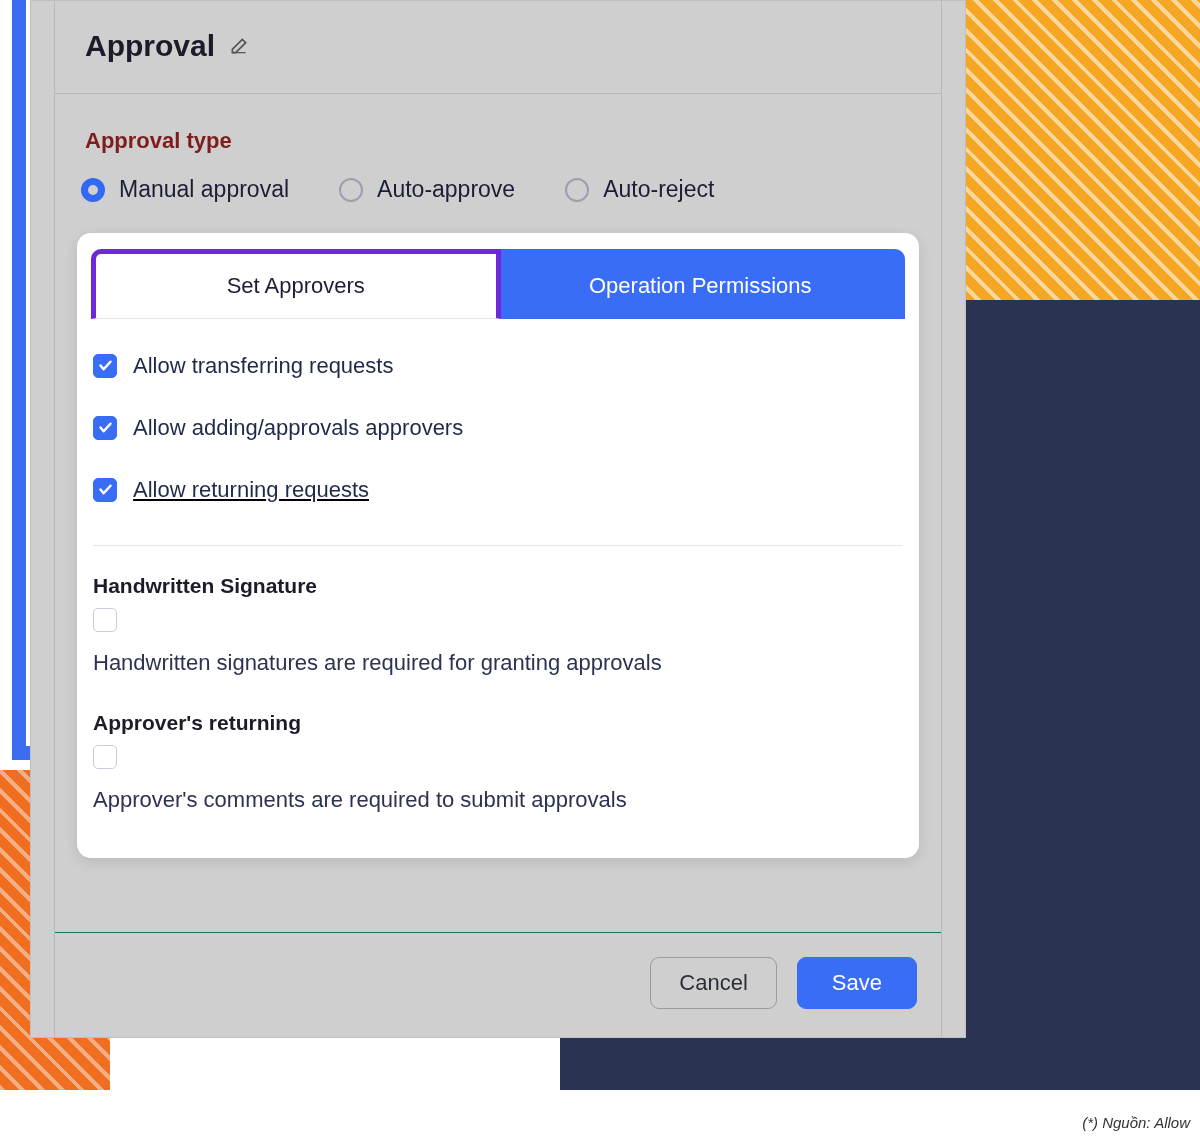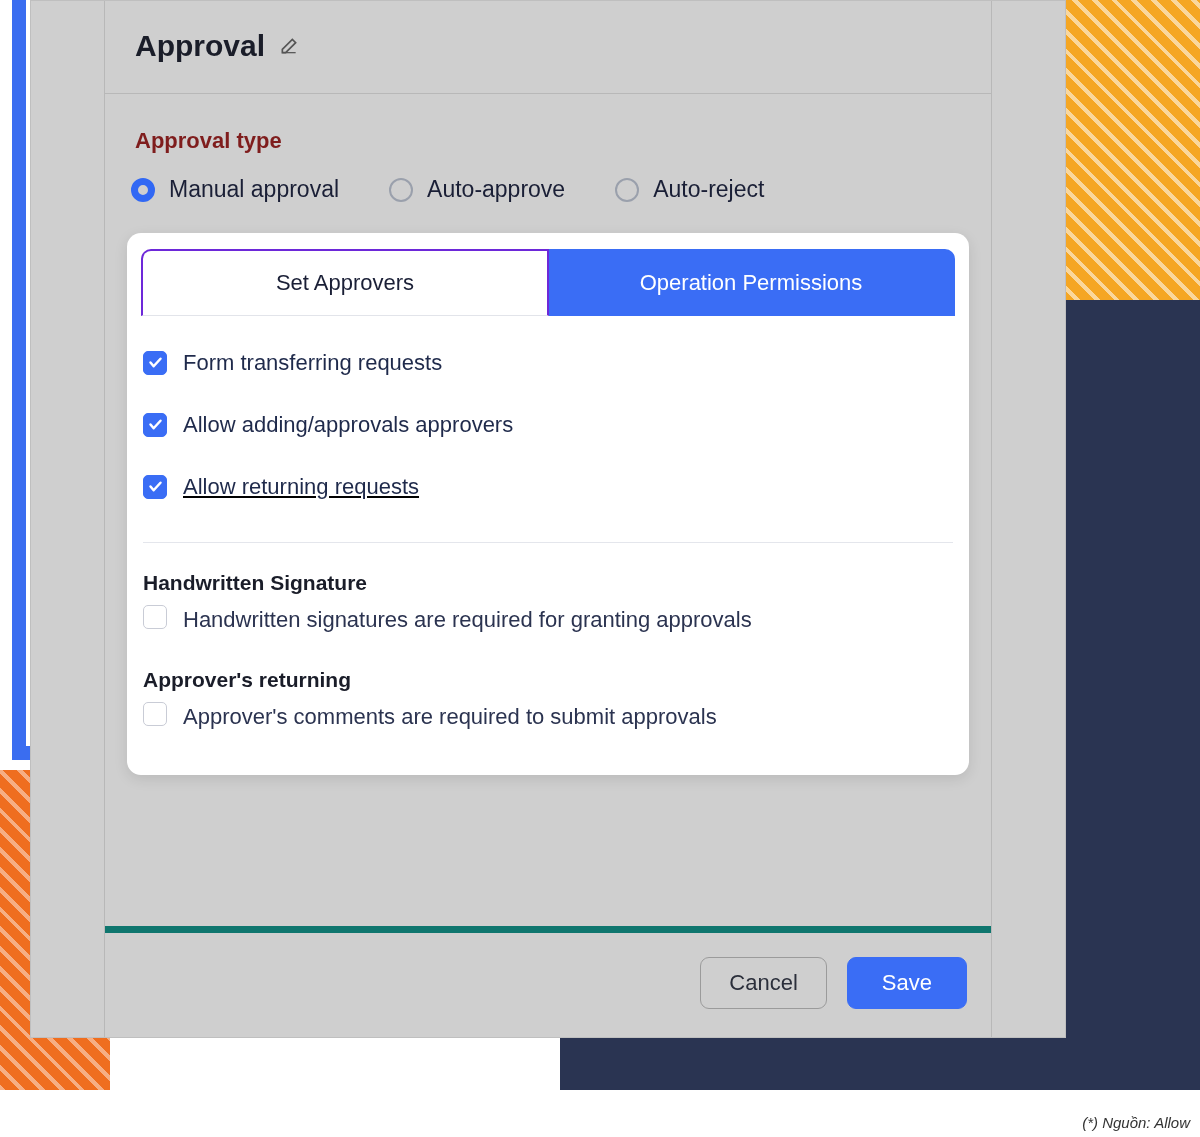--- a/index.html
+++ b/index.html
@@ -43,21 +43,21 @@
     position: absolute;
     right: 0; top: 300px;
     width: 640px; height: 790px;
     background: #2a3452;
   }
 
   
   .panel {
     position: absolute;
     left: 30px; top: 0;
-    width: 1036px;
+    width: 936px;
     background: #cfcfcf;
     border: 1px solid #bfbfbf;
     min-height: 1036px;
   }
 
   .panel-inner {
     margin: 0 auto;
     width: 888px;
     background: #cfcfcf;
     border-left: 1px solid #b8b8b8;
@@ -141,21 +141,21 @@
     display: flex;
     padding: 16px 14px 0 14px;
     gap: 0;
   }
   .tab {
     flex: 1;
     text-align: left;
     padding: 18px 18px;
     font-size: 22px;
     color: #1a1f36;
-    border: 2px solid #6d28d9;
+    border: 5px solid #6d28d9;
     border-bottom: 1px solid #e2e4ea;
     cursor: pointer;
     background: #fff;
     display: flex;
     align-items: center;
     justify-content: center;
     line-height: 1.25;
   }
   .tab:first-child { border-top-left-radius: 10px; border-bottom-left-radius: 0; }
   .tab:last-child { border-top-right-radius: 10px; }
@@ -212,28 +212,29 @@
     font-size: 21px;
     font-weight: 600;
     color: #1a1d29;
     margin-bottom: 10px;
   }
   .sub-check {
     display: flex;
     align-items: flex-start;
     gap: 16px;
     cursor: pointer;
+    flex-direction: column;
   }
   .sub-check .check-label {
     color: #2b3350;
     line-height: 1.4;
   }
 
   .footer {
-    border-top: 7px solid #0f766e;
+    border-top: 1px solid #0f766e;
     padding: 24px 24px 28px 24px;
     display: flex;
     justify-content: flex-end;
     gap: 20px;
     margin-top: auto;
   }
   .btn {
     padding: 12px 28px;
     font-size: 22px;
     border-radius: 9px;
@@ -313,21 +314,21 @@
           </div>
         </div>
 
         <div class="check-list">
           <div class="check-item">
             <span class="checkbox checked">
               <svg viewBox="0 0 24 24" fill="none" stroke="currentColor" stroke-width="4" stroke-linecap="round" stroke-linejoin="round">
                   <polyline points="4 12 9 18 20 6"></polyline>
                 </svg>
             </span>
-            <span class="check-label">Form transferring requests</span>
+            <span class="check-label">Allow transferring requests</span>
           </div>
           <div class="check-item">
             <span class="checkbox checked">
               <svg viewBox="0 0 24 24" fill="none" stroke="currentColor" stroke-width="4" stroke-linecap="round" stroke-linejoin="round">
                   <polyline points="4 12 9 18 20 6"></polyline>
                 </svg>
             </span>
             <span class="check-label">Allow adding/approvals approvers</span>
           </div>
           <div class="check-item">

